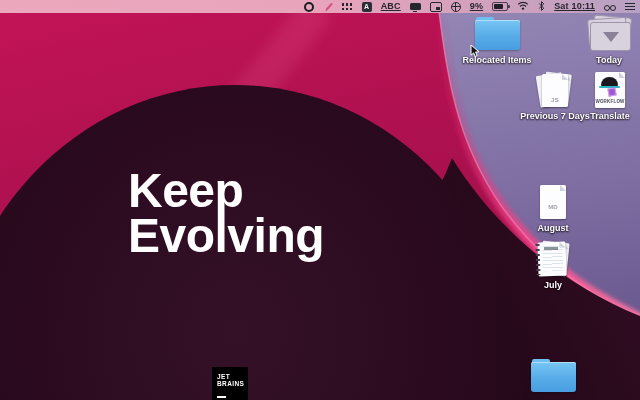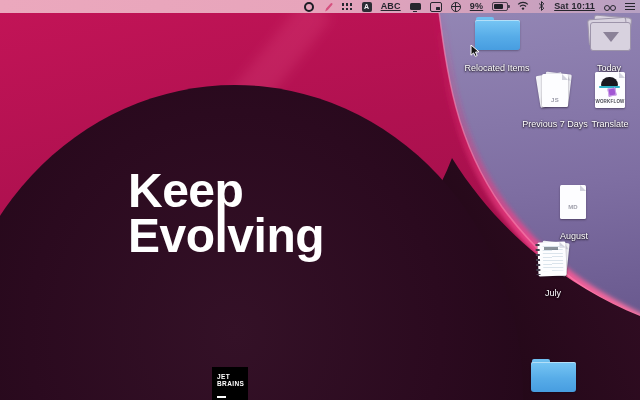--- a/index.html
+++ b/index.html
@@ -39,21 +39,21 @@
   
   .headline{position:absolute;left:128px;top:168px;z-index:3;color:#fff;font-weight:bold;
             font-size:48px;line-height:45px;letter-spacing:-.5px;}
   .jb-logo{position:absolute;left:212px;top:367px;width:36px;height:36px;background:#000;z-index:3;}
   .jb-logo .t{position:absolute;left:5px;top:6px;color:#fff;font-size:6.5px;line-height:7px;
               font-weight:bold;letter-spacing:.4px;white-space:pre;}
   .jb-logo .u{position:absolute;left:5px;bottom:5px;width:9px;height:2.5px;background:#fff;}
 
   
   .di{position:absolute;width:70px;display:flex;flex-direction:column;align-items:center;z-index:4;}
-  .di-label{margin-top:10px;font-size:9px;font-weight:normal;color:#fff;white-space:nowrap;
+  .di-label{margin-top:2px;font-size:9px;font-weight:bold;color:#fff;white-space:nowrap;
             text-shadow:0 1px 2px rgba(10,0,10,.9),0 0 2px rgba(10,0,10,.6);}
   .icn{position:relative;height:37px;}
 
   .icn-folder{width:45px;}
   .icn-folder .tab{position:absolute;top:1px;left:1px;width:18px;height:7px;border-radius:2px 2px 0 0;background:#6fc0f1;}
   .icn-folder .body{position:absolute;top:4px;left:0;width:45px;height:30px;border-radius:2px 2px 3px 3px;
         background:linear-gradient(180deg,#77c6f4 0%,#57ace8 55%,#479de0 100%);
         box-shadow:inset 0 1px 0 rgba(255,255,255,.45),0 1px 2px rgba(10,0,20,.3);}
 
   .pg{position:absolute;background:#fdfdff;border-radius:1.5px;box-shadow:0 1px 2px rgba(20,10,25,.4);}
@@ -235,21 +235,21 @@
       <span class="pg fr"></span>
       <span class="hat"></span>
       <span class="band"></span>
       <span class="cube"></span>
       <span class="wftext">WORKFLOW</span>
     </div>
     <div class="di-label">Translate</div>
   </div>
 
 
-  <div class="di" style="left:518px;top:184px;align-items:flex-end;">
+  <div class="di" style="left:518px;top:184px;">
     <div class="icn icn-doc">
       <span class="pg fr">
           <span class="pg-badge-mid">MD</span>
         </span>
     </div>
     <div class="di-label">August</div>
   </div>
 
   <div class="di" style="left:518px;top:241px;">
     <div class="icn icn-spiral">

